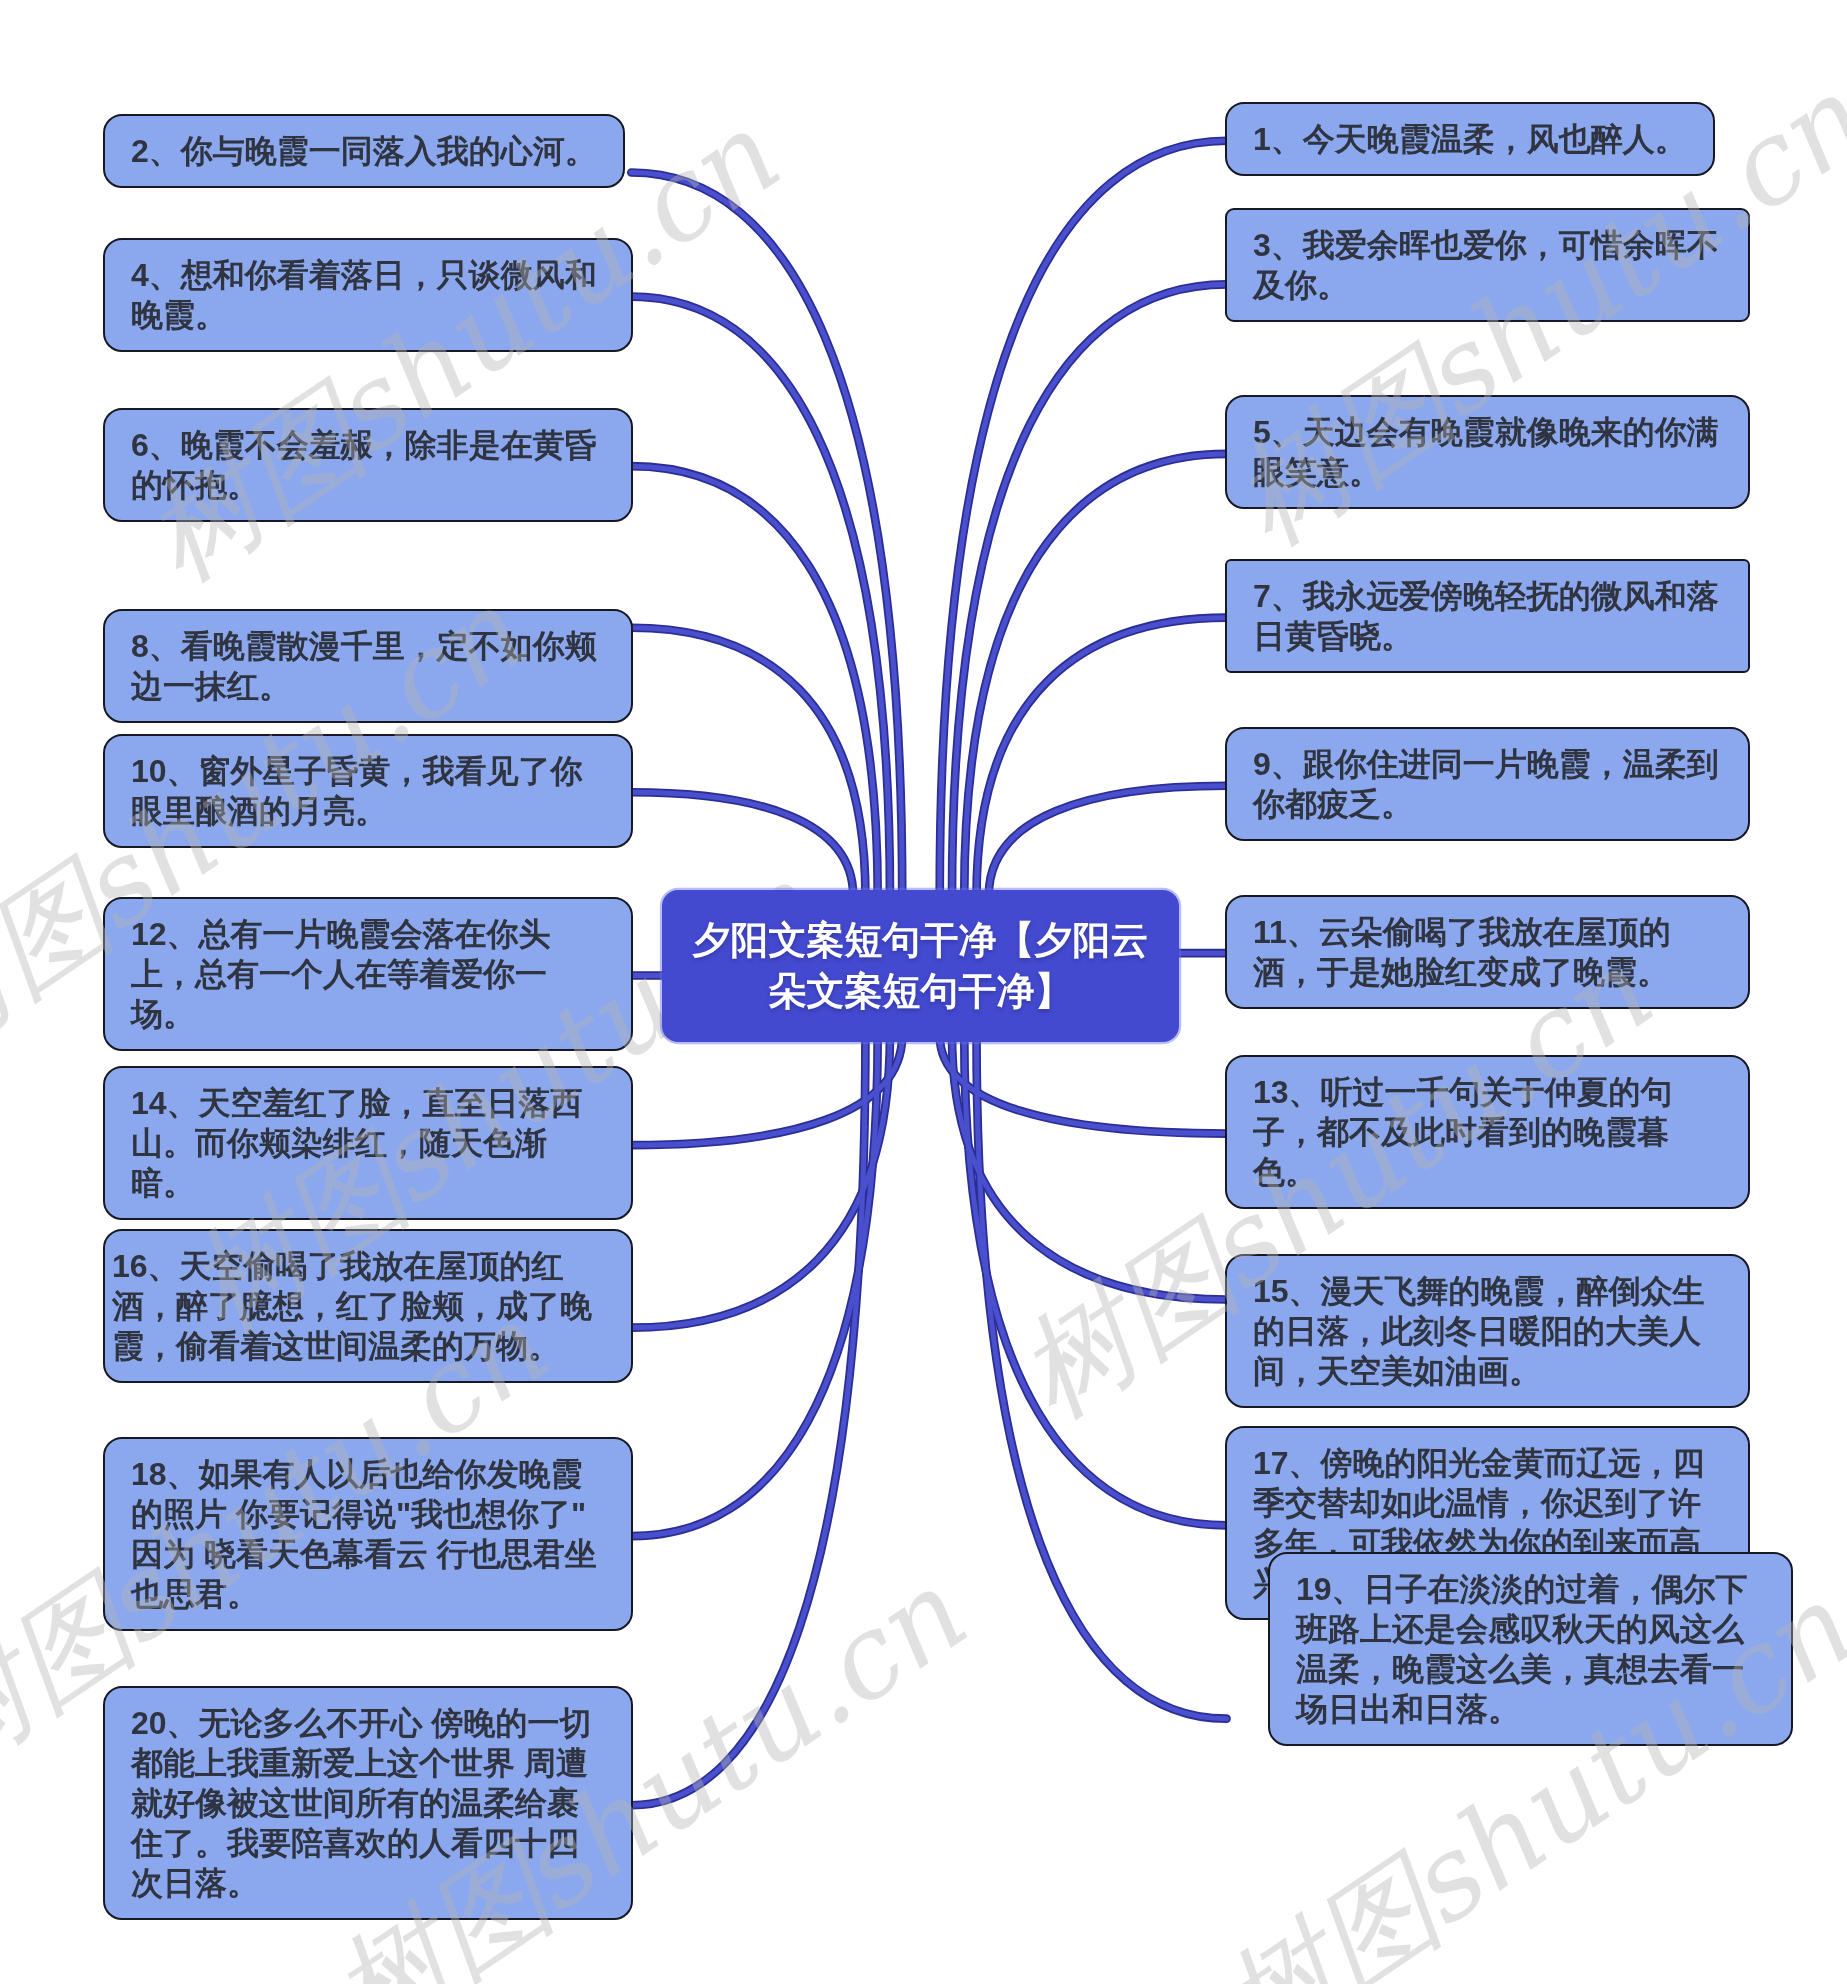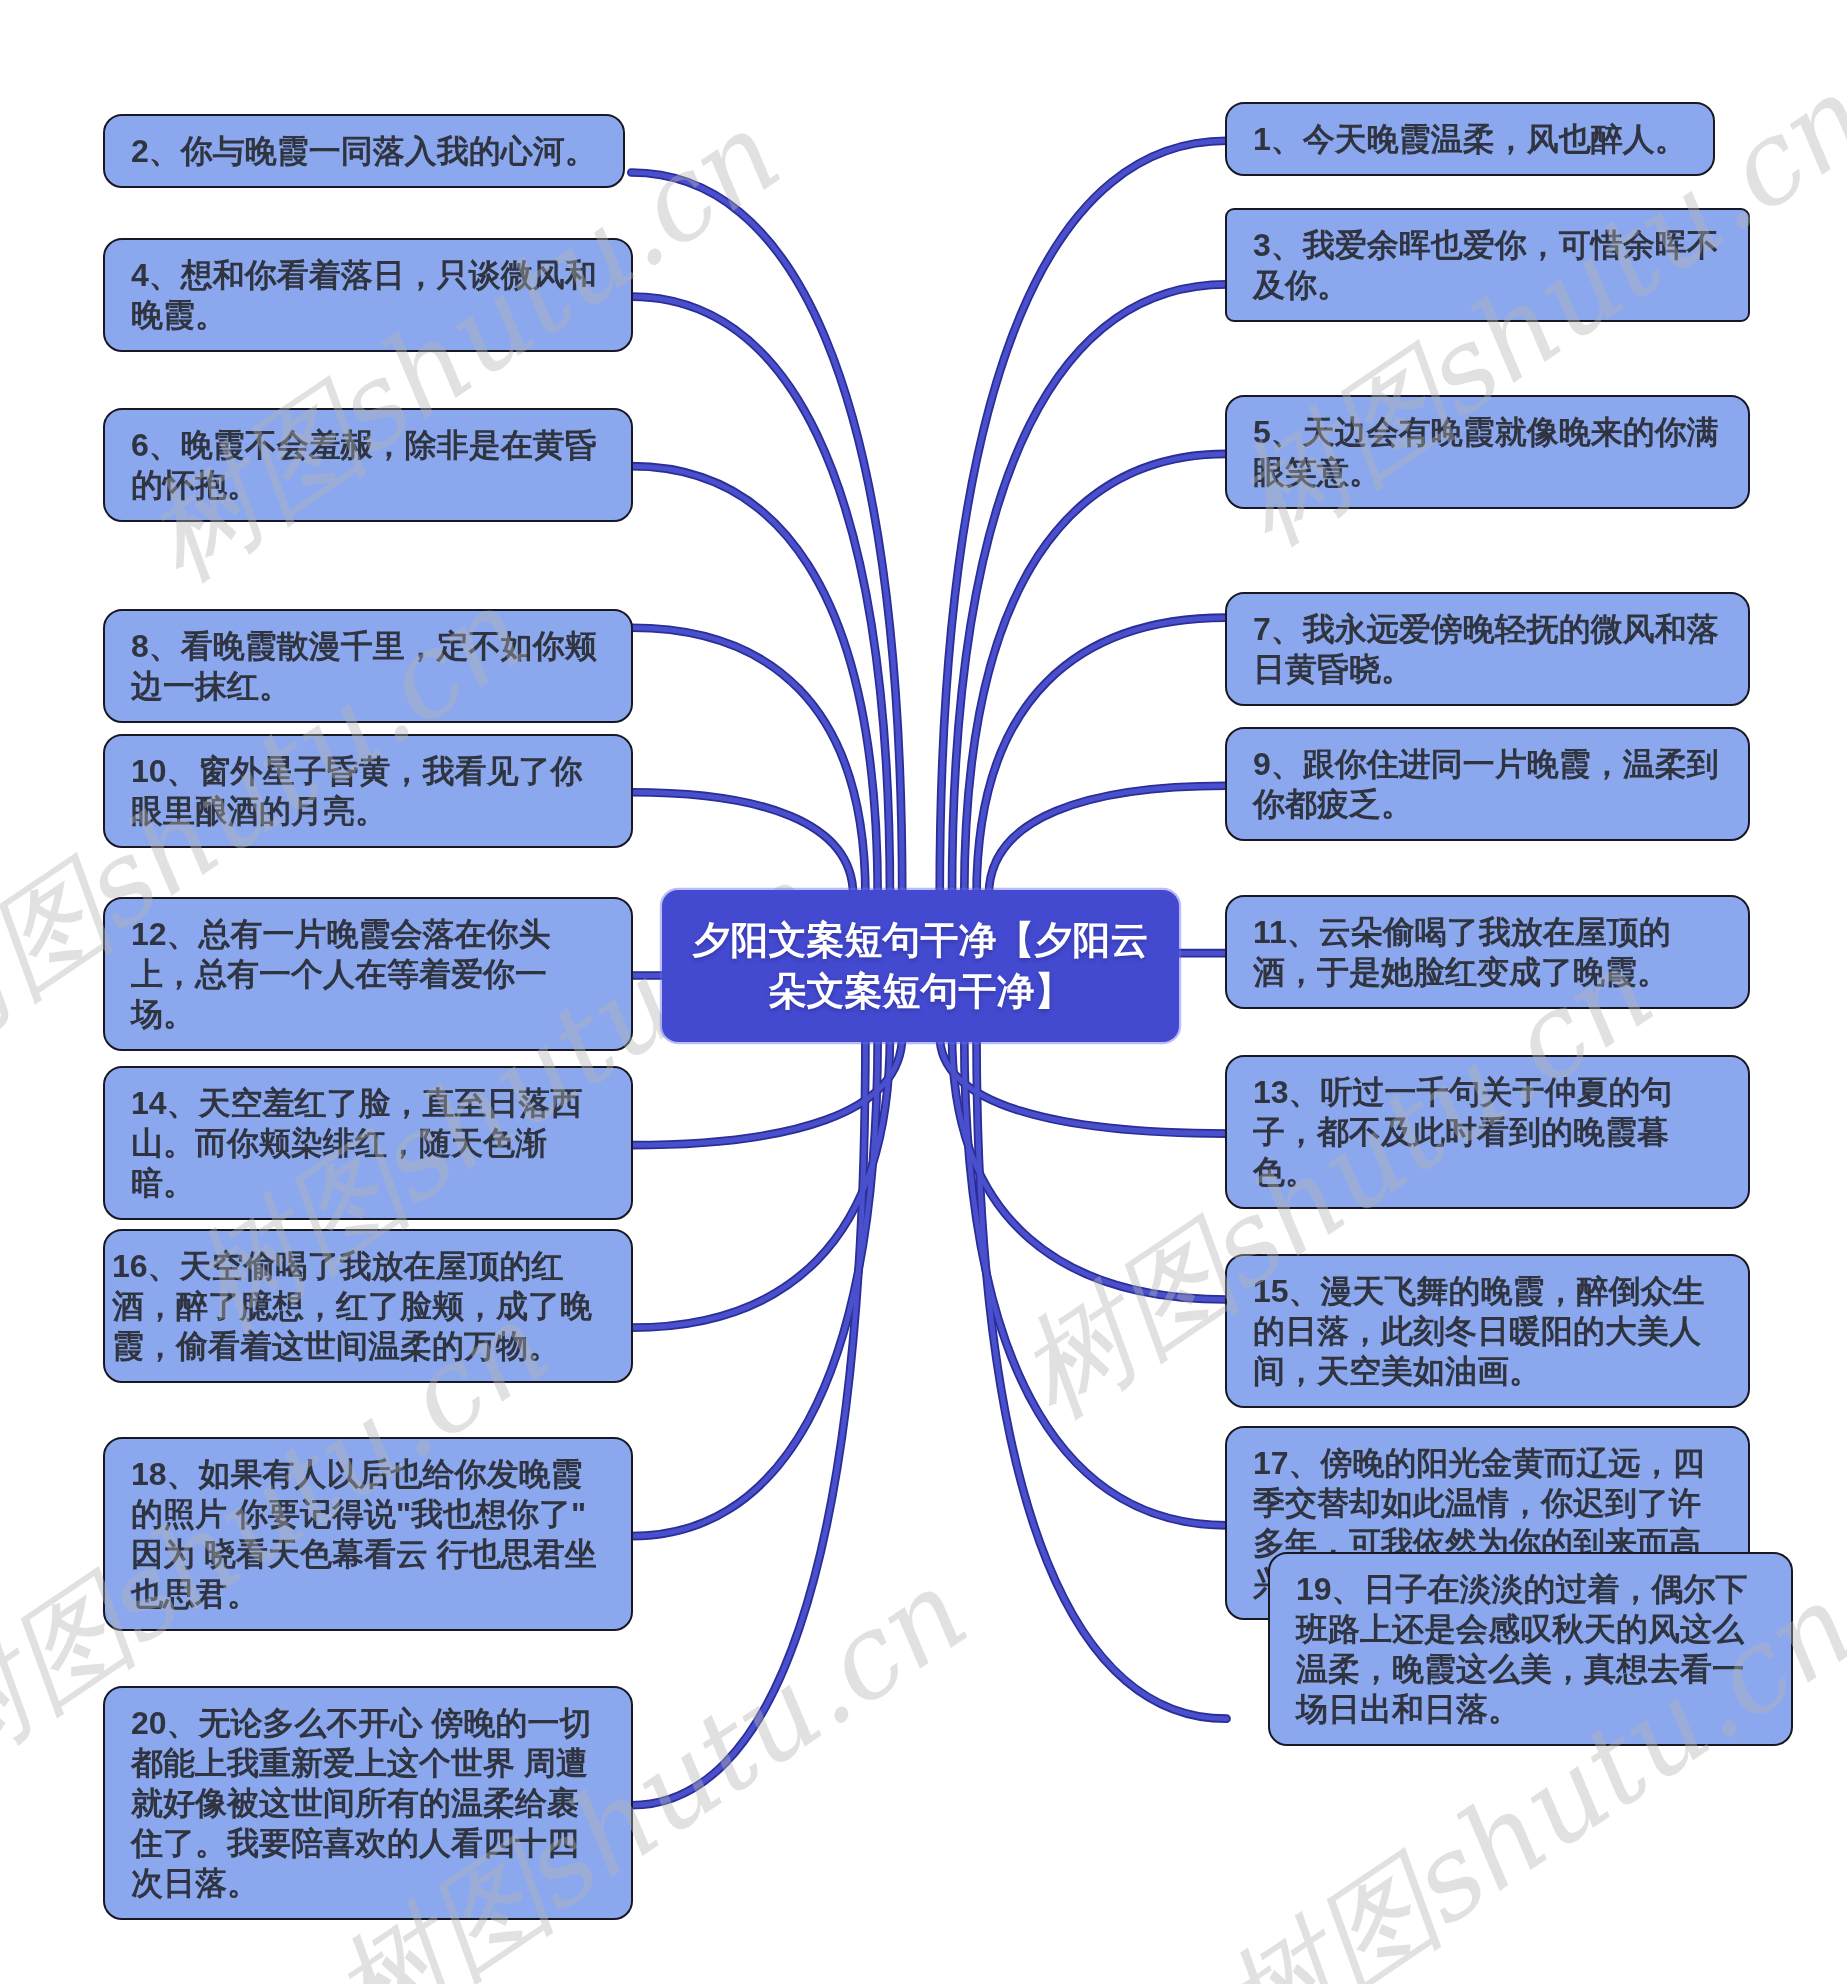--- a/index.html
+++ b/index.html
@@ -117,21 +117,21 @@
       <div class="box left" style="top: 897px;">12、总有一片晚霞会落在你头上，总有一个人在等着爱你一场。</div>
       <div class="box left" style="top: 1066px;">14、天空羞红了脸，直至日落西山。而你颊染绯红，随天色渐暗。</div>
       <div class="box left" style="top: 1229px; padding-left: 7px;">16、天空偷喝了我放在屋顶的红酒，醉了臆想，红了脸颊，成了晚霞，偷看着这世间温柔的万物。</div>
       <div class="box left" style="top: 1437px;">18、如果有人以后也给你发晚霞的照片 你要记得说"我也想你了" 因为 晓看天色幕看云 行也思君坐也思君。</div>
       <div class="box left" style="top: 1686px;">20、无论多么不开心 傍晚的一切都能上我重新爱上这个世界 周遭就好像被这世间所有的温柔给裹住了。我要陪喜欢的人看四十四次日落。</div>
     </div>
   <div id="right-col">
       <div class="box right" style="top: 102px;">1、今天晚霞温柔，风也醉人。</div>
       <div class="box right" style="top: 208px; border-radius: 9px;">3、我爱余晖也爱你，可惜余晖不及你。</div>
       <div class="box right" style="top: 395px;">5、天边会有晚霞就像晚来的你满眼笑意。</div>
-      <div class="box right" style="top: 592px;">7、我永远爱傍晚轻抚的微风和落日黄昏晓。</div>
+      <div class="box right" style="top: 559px; border-radius: 6px;">7、我永远爱傍晚轻抚的微风和落日黄昏晓。</div>
       <div class="box right" style="top: 727px;">9、跟你住进同一片晚霞，温柔到你都疲乏。</div>
       <div class="box right" style="top: 895px;">11、云朵偷喝了我放在屋顶的酒，于是她脸红变成了晚霞。</div>
       <div class="box right" style="top: 1055px;">13、听过一千句关于仲夏的句子，都不及此时看到的晚霞暮色。</div>
       <div class="box right" style="top: 1221px; margin-top: 33px;">15、漫天飞舞的晚霞，醉倒众生的日落，此刻冬日暖阳的大美人间，天空美如油画。</div>
       <div class="box right" style="top: 1426px;">17、傍晚的阳光金黄而辽远，四季交替却如此温情，你迟到了许多年，可我依然为你的到来而高兴。</div>
       <div class="box right" style="top: 1552px; margin-left: 43px;">19、日子在淡淡的过着，偶尔下班路上还是会感叹秋天的风这么温柔，晚霞这么美，真想去看一场日出和日落。</div>
     </div>
   <div id="central">夕阳文案短句干净【夕阳云朵文案短句干净】</div>
 </div>
 

